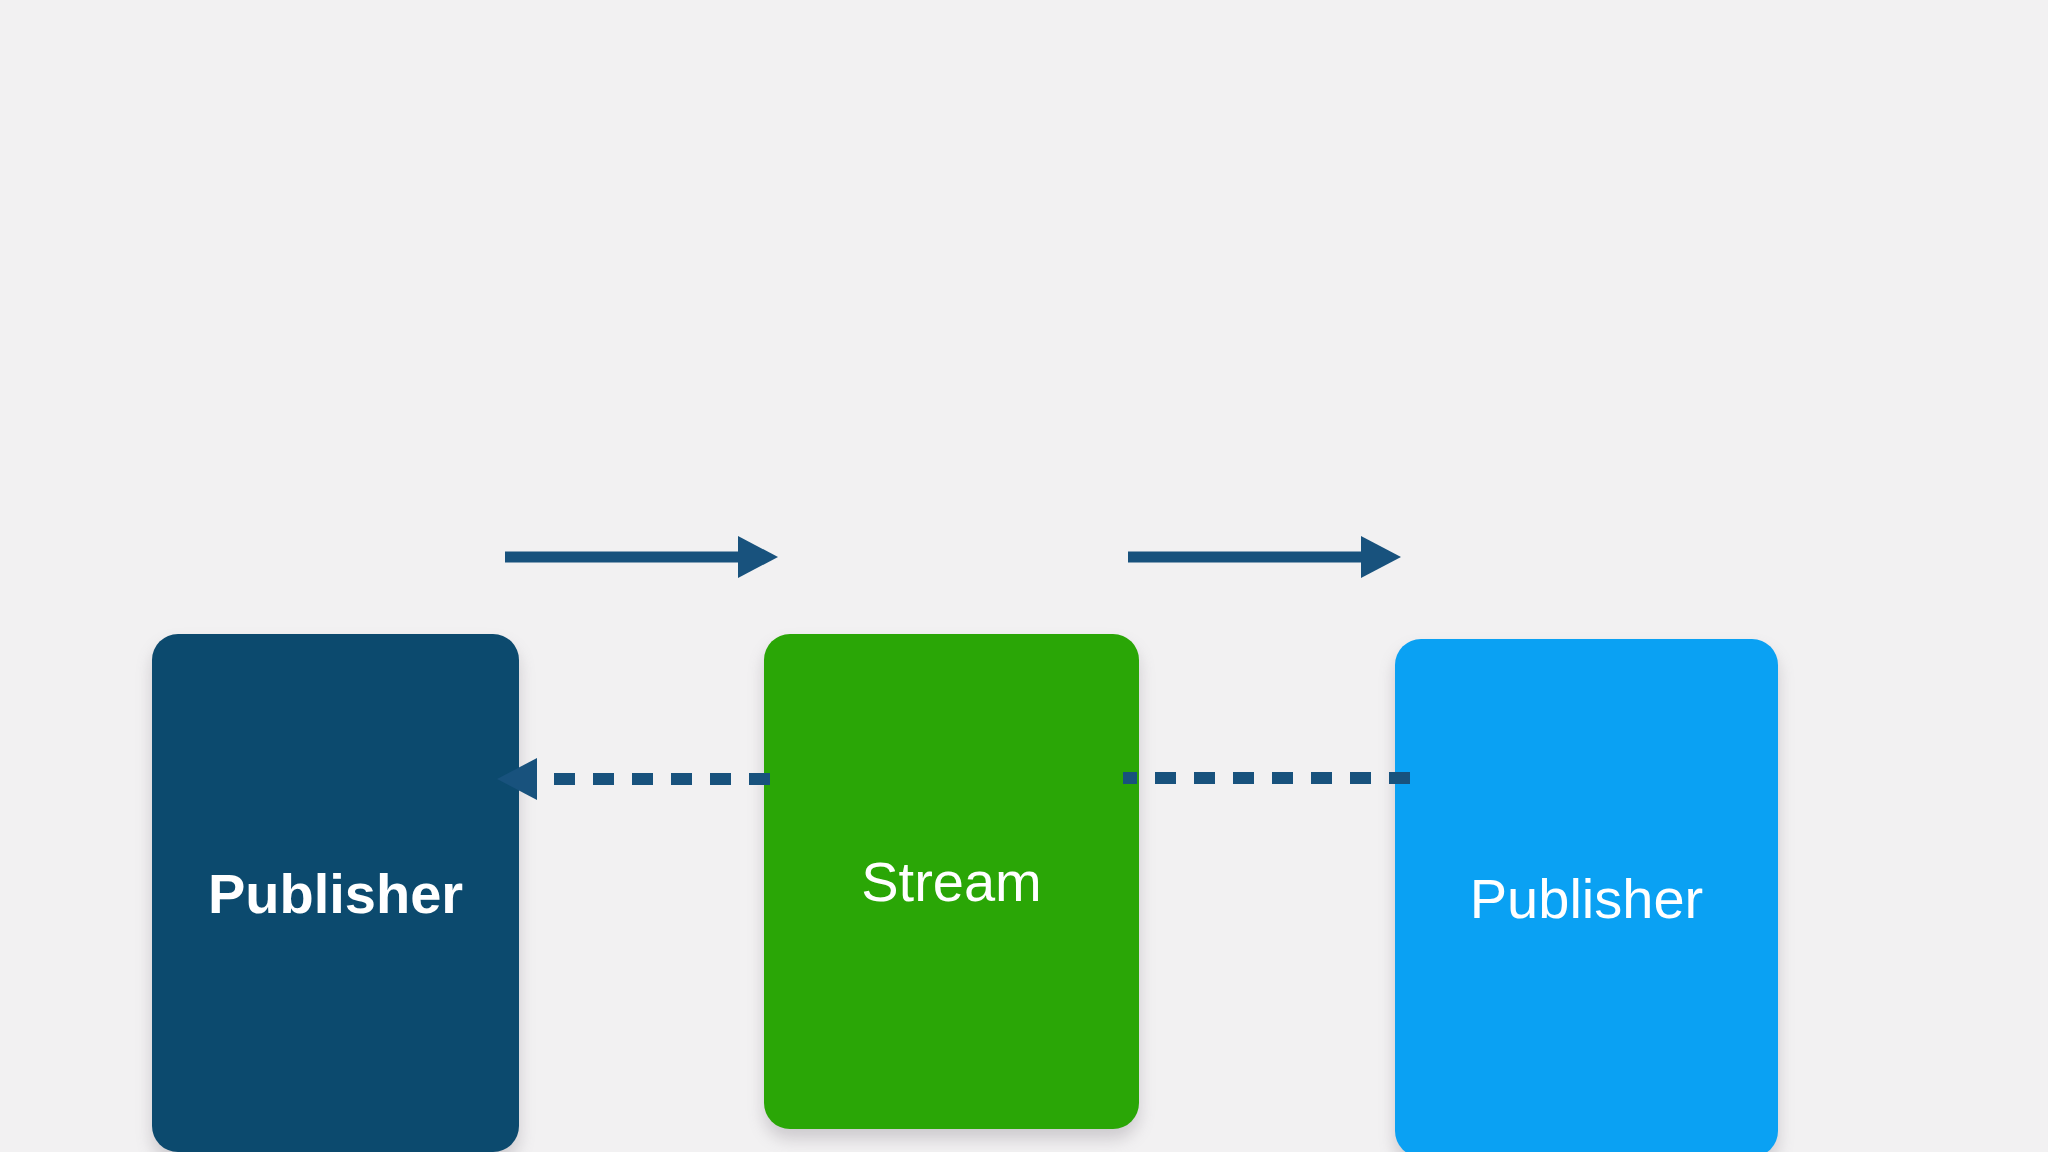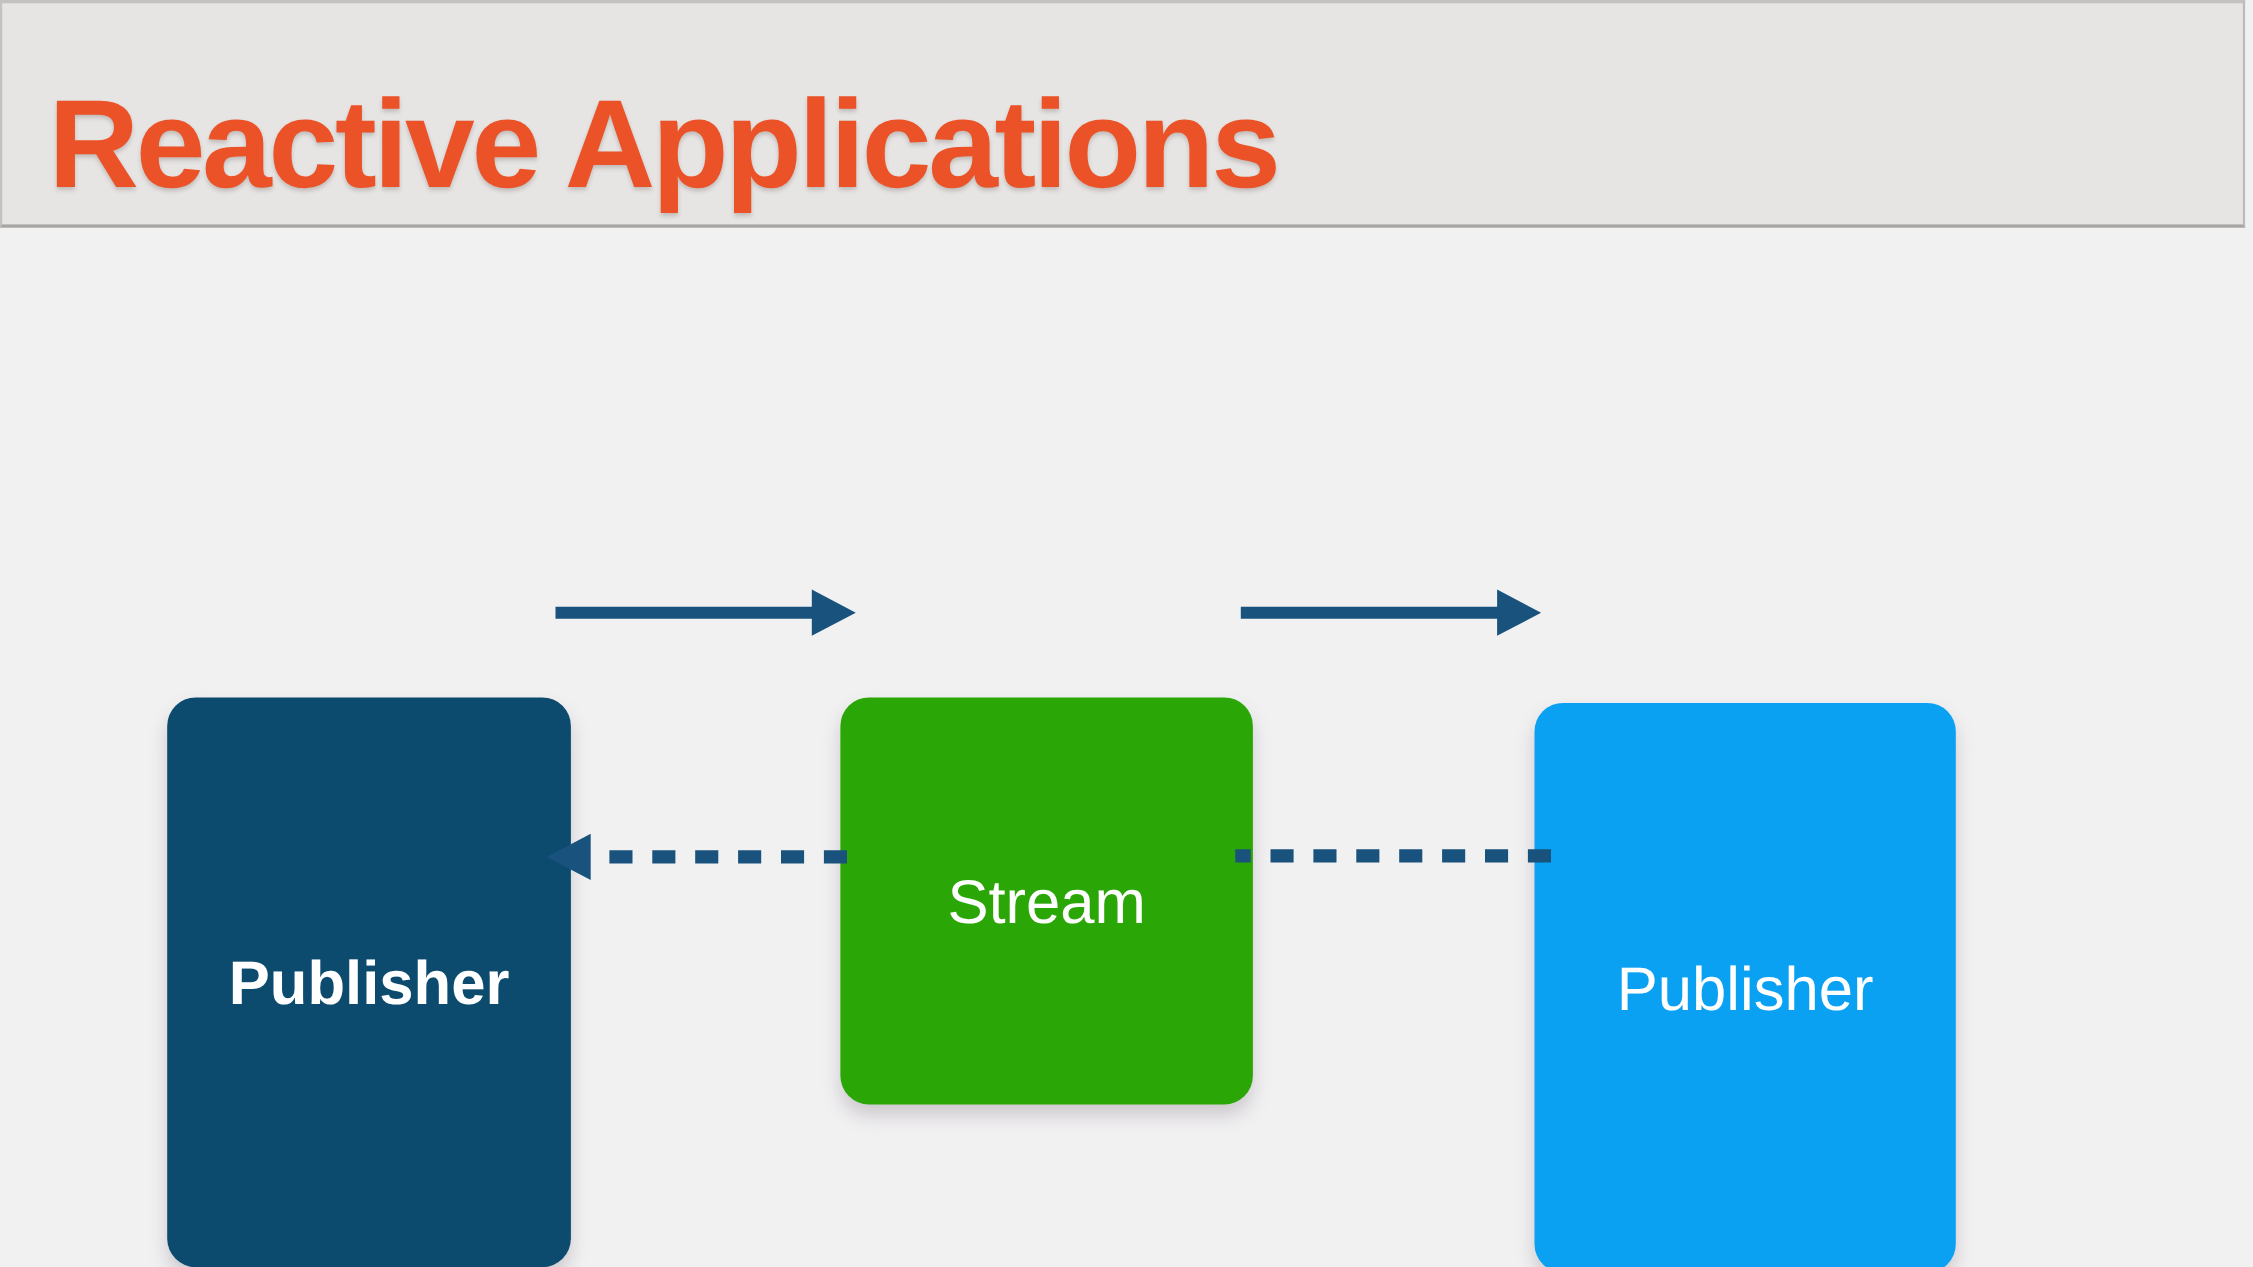--- a/index.html
+++ b/index.html
@@ -63,38 +63,35 @@
   .node .label {
     color: #FFFFFF;
     font-size: 56px;
     font-weight: normal;
     letter-spacing: 0px;
   }
   .node .label.bold {
     font-weight: bold;
   }
   .node-publisher  { left: 152px;  top: 427px; width: 367px; height: 518px; }
-  .node-stream     { left: 764px;  top: 427px; width: 375px; height: 370px; text-align: center; }
+  .node-stream     { left: 764px;  top: 427px; width: 375px; height: 495px; text-align: center; }
   .node-subscriber { left: 1395px; top: 432px; width: 383px; height: 518px; }
   .arrows {
     position: absolute;
     inset: 0;
     width: 100%;
     height: 100%;
     pointer-events: none;
   }
 </style>
 </head>
 <body style="background: rgb(242, 241, 242);">
 
 <div class="slide">
 
-  <div class="header" style="background: rgb(231, 229, 228);">
-    <h1 class="title" style="color: rgb(236, 82, 39);">Reactive Applications</h1>
-  </div>
 
   <div class="canvas">
 
     <div class="node node-publisher" style="background: #0c4a6e;">
       <span class="label bold" style="color: rgb(255, 255, 255);">Publisher</span>
     </div>
 
     <div class="node node-stream" style="background: rgb(42, 166, 6);">
       <span class="label" style="color: rgb(255, 255, 255);">Stream</span>
     </div>

